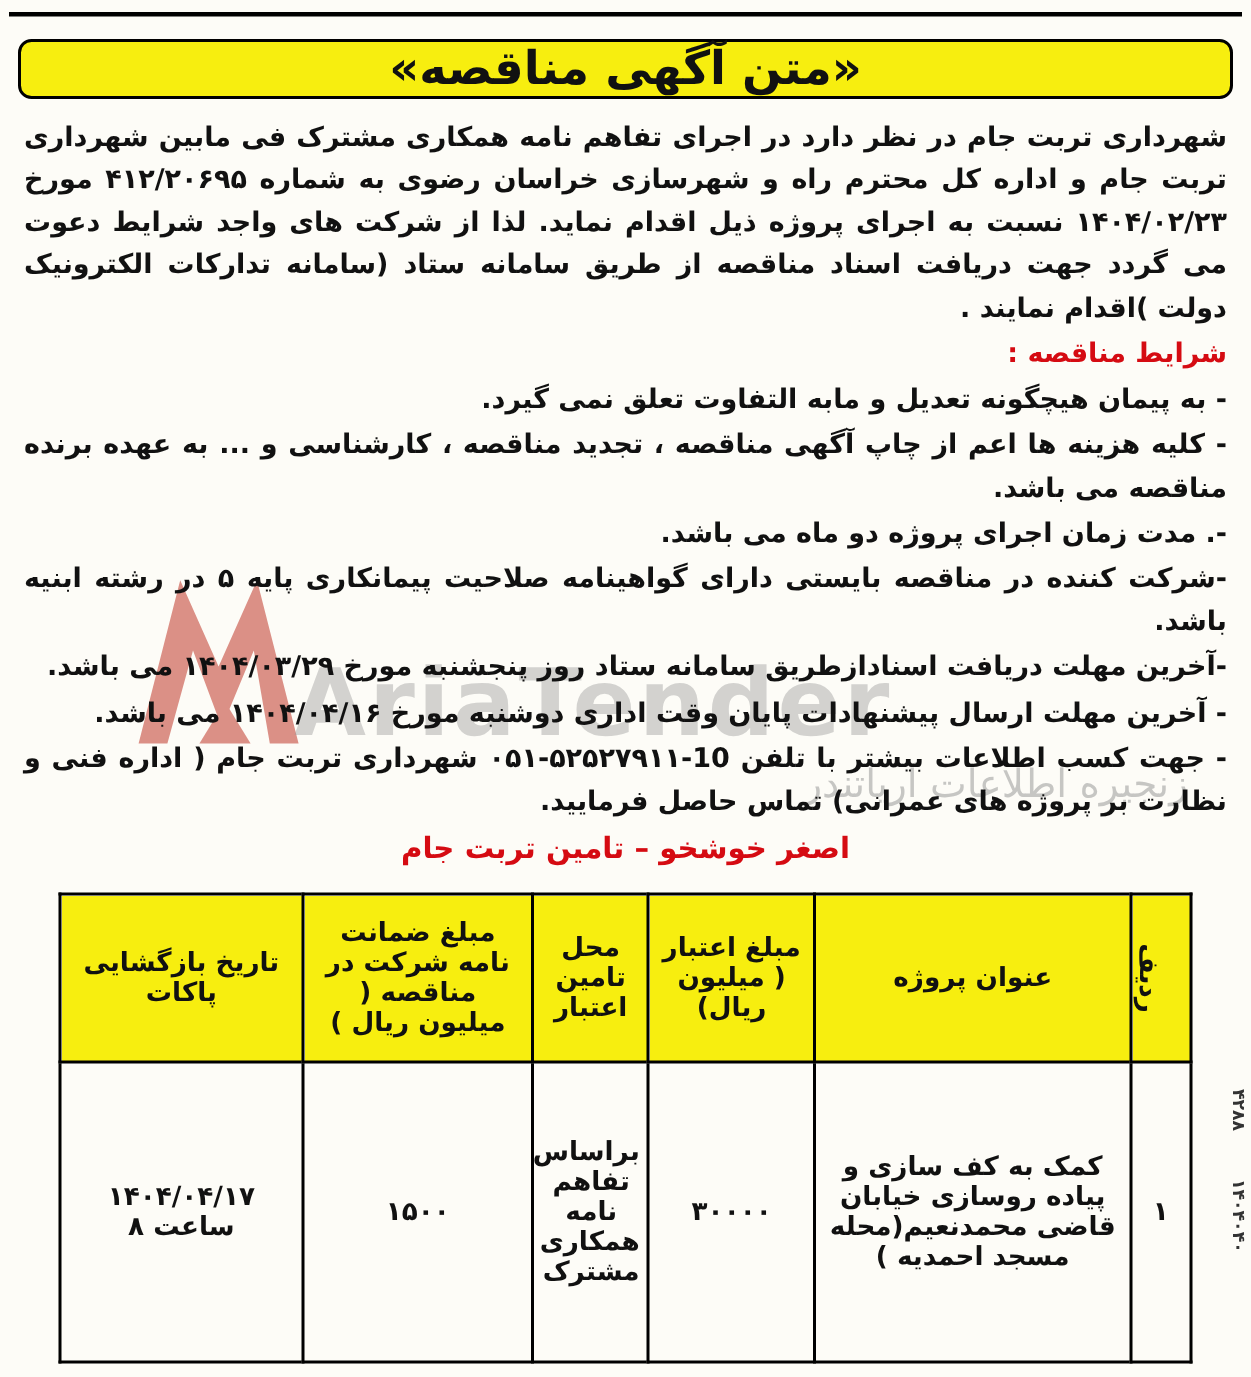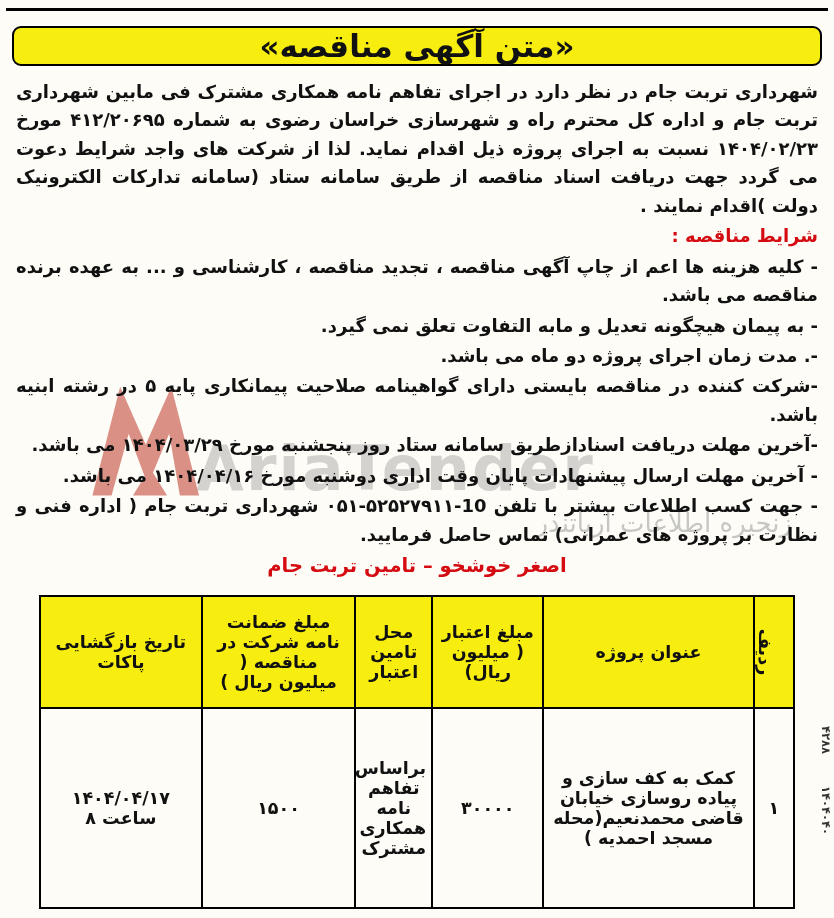--- a/index.html
+++ b/index.html
@@ -103,22 +103,22 @@
   <div class="top-rule"></div>
 
   <div class="banner">
     <span class="title">«متن آگهی مناقصه»</span>
   </div>
 
   <div class="content">
     <p>شهرداری تربت جام در نظر دارد در اجرای تفاهم نامه همکاری مشترک فی مابین شهرداری تربت جام و اداره کل محترم راه و شهرسازی خراسان رضوی به شماره ۴۱۲/۲۰۶۹۵ مورخ ۱۴۰۴/۰۲/۲۳ نسبت به اجرای پروژه ذیل اقدام نماید. لذا از شرکت های واجد شرایط دعوت می گردد جهت دریافت اسناد مناقصه از طریق سامانه ستاد (سامانه تدارکات الکترونیک دولت )اقدام نمایند .</p>
     <p class="red">شرایط مناقصه :</p>
     <div>
+      <p class="cond">- به پیمان هیچگونه تعدیل و مابه التفاوت تعلق نمی گیرد.</p>
       <p class="cond">- کلیه هزینه ها اعم از چاپ آگهی مناقصه ، تجدید مناقصه ، کارشناسی و ... به عهده برنده مناقصه می باشد.</p>
-      <p class="cond">- به پیمان هیچگونه تعدیل و مابه التفاوت تعلق نمی گیرد.</p>
       <p class="cond">-. مدت زمان اجرای پروژه دو ماه می باشد.</p>
       <p class="cond">-شرکت کننده در مناقصه بایستی دارای گواهینامه صلاحیت پیمانکاری پایه ۵ در رشته ابنیه باشد.</p>
       <p class="cond">-آخرین مهلت دریافت اسنادازطریق سامانه ستاد روز پنجشنبه مورخ ۱۴۰۴/۰۳/۲۹ می باشد.</p>
       <p class="cond">- آخرین مهلت ارسال پیشنهادات پایان وقت اداری دوشنبه مورخ ۱۴۰۴/۰۴/۱۶ می باشد.</p>
       <p class="cond">- جهت کسب اطلاعات بیشتر با تلفن 10-۵۲۵۲۷۹۱۱-۰۵۱ شهرداری تربت جام ( اداره فنی و نظارت بر پروژه های عمرانی) تماس حاصل فرمایید.</p>
     </div>
     <p class="signature">اصغر خوشخو – تامین تربت جام</p>
   </div>
 
   <div class="table-wrap">

